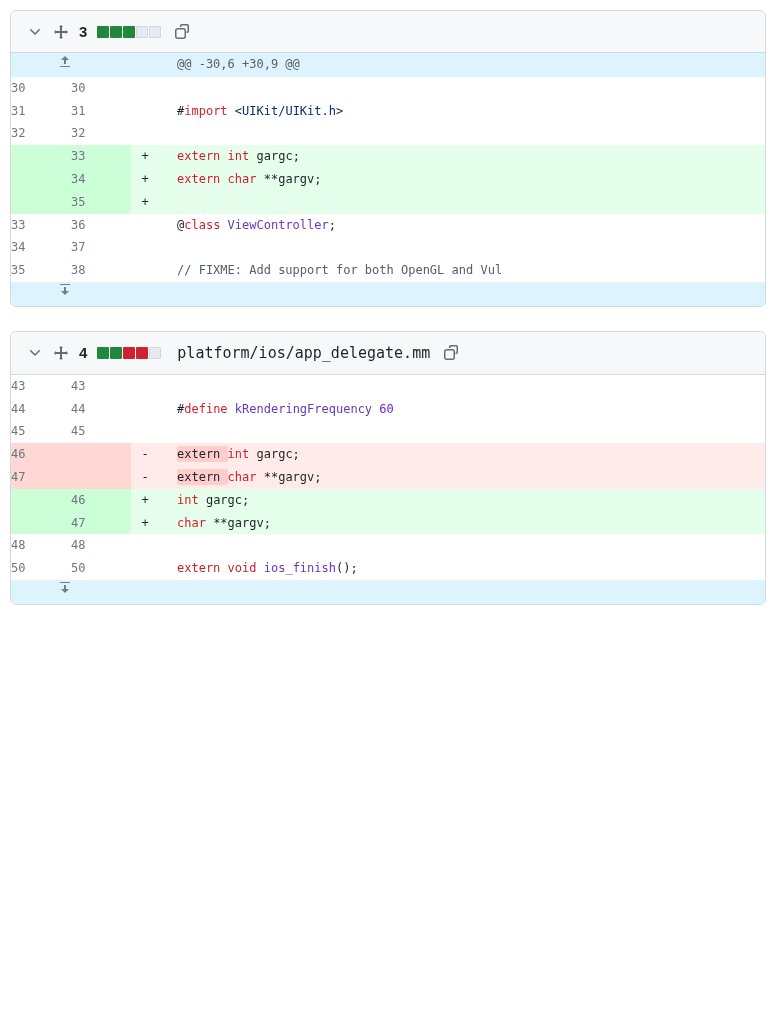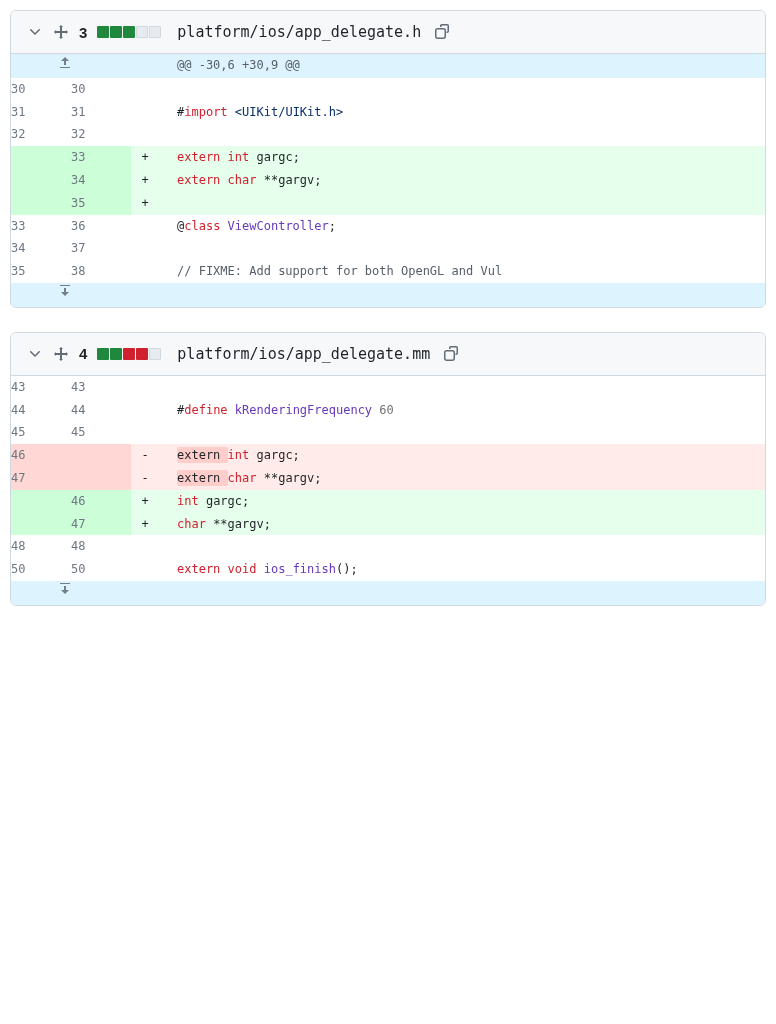--- a/index.html
+++ b/index.html
@@ -91,21 +91,21 @@
 
   .expand-row { background: #ddf4ff; }
   .expand-row td { background: #ddf4ff; }
   .expand-arrow { color: #57606a; display: inline-flex; justify-content: center; width: 100%; }
 
   
   .kw-red { color: #cf222e; }
   .kw-purple { color: #6639ba; text-align: center; }
   .kw-str { color: #0a3069; }
   .cm { color: #57606a; }
-  .num-lit { color: #737373; }
+  .num-lit { color: #6d28d9; }
 
   .hl-del { background: #ffcecb; border-radius: 2px; padding: 1px 0; }
 </style>
 </head>
 <body>
 
 <div id="root">
     <div class="file-block">
       <div class="file-header">
         <span class="chevron-icon">
@@ -119,21 +119,20 @@
           </svg>
         </span>
         <span class="change-count">3</span>
         <span class="stat-boxes">
           <span class="stat-box added"></span>
           <span class="stat-box added"></span>
           <span class="stat-box added"></span>
           <span class="stat-box neutral"></span>
           <span class="stat-box neutral"></span>
         </span>
-        <span class="file-path">platform/ios/app_delegate.h</span>
         <span class="copy-icon">
           <svg width="16" height="16" viewBox="0 0 16 16" fill="currentColor">
             <path d="M0 6.75A2.75 2.75 0 0 1 2.75 4h5.5A2.75 2.75 0 0 1 11 6.75v5.5A2.75 2.75 0 0 1 8.25 15h-5.5A2.75 2.75 0 0 1 0 12.25zm2.75-1.25c-.69 0-1.25.56-1.25 1.25v5.5c0 .69.56 1.25 1.25 1.25h5.5c.69 0 1.25-.56 1.25-1.25v-5.5c0-.69-.56-1.25-1.25-1.25z"></path>
             <path d="M5 1.75C5 .784 5.784 0 6.75 0h5.5C13.216 0 14 .784 14 1.75v5.5A1.75 1.75 0 0 1 12.25 9h-.75V7.5h.75a.25.25 0 0 0 .25-.25v-5.5a.25.25 0 0 0-.25-.25h-5.5a.25.25 0 0 0-.25.25V3H5z"></path>
           </svg>
         </span>
       </div>
       <table class="diff-table">
         <colgroup>
           <col style="width:60px">

